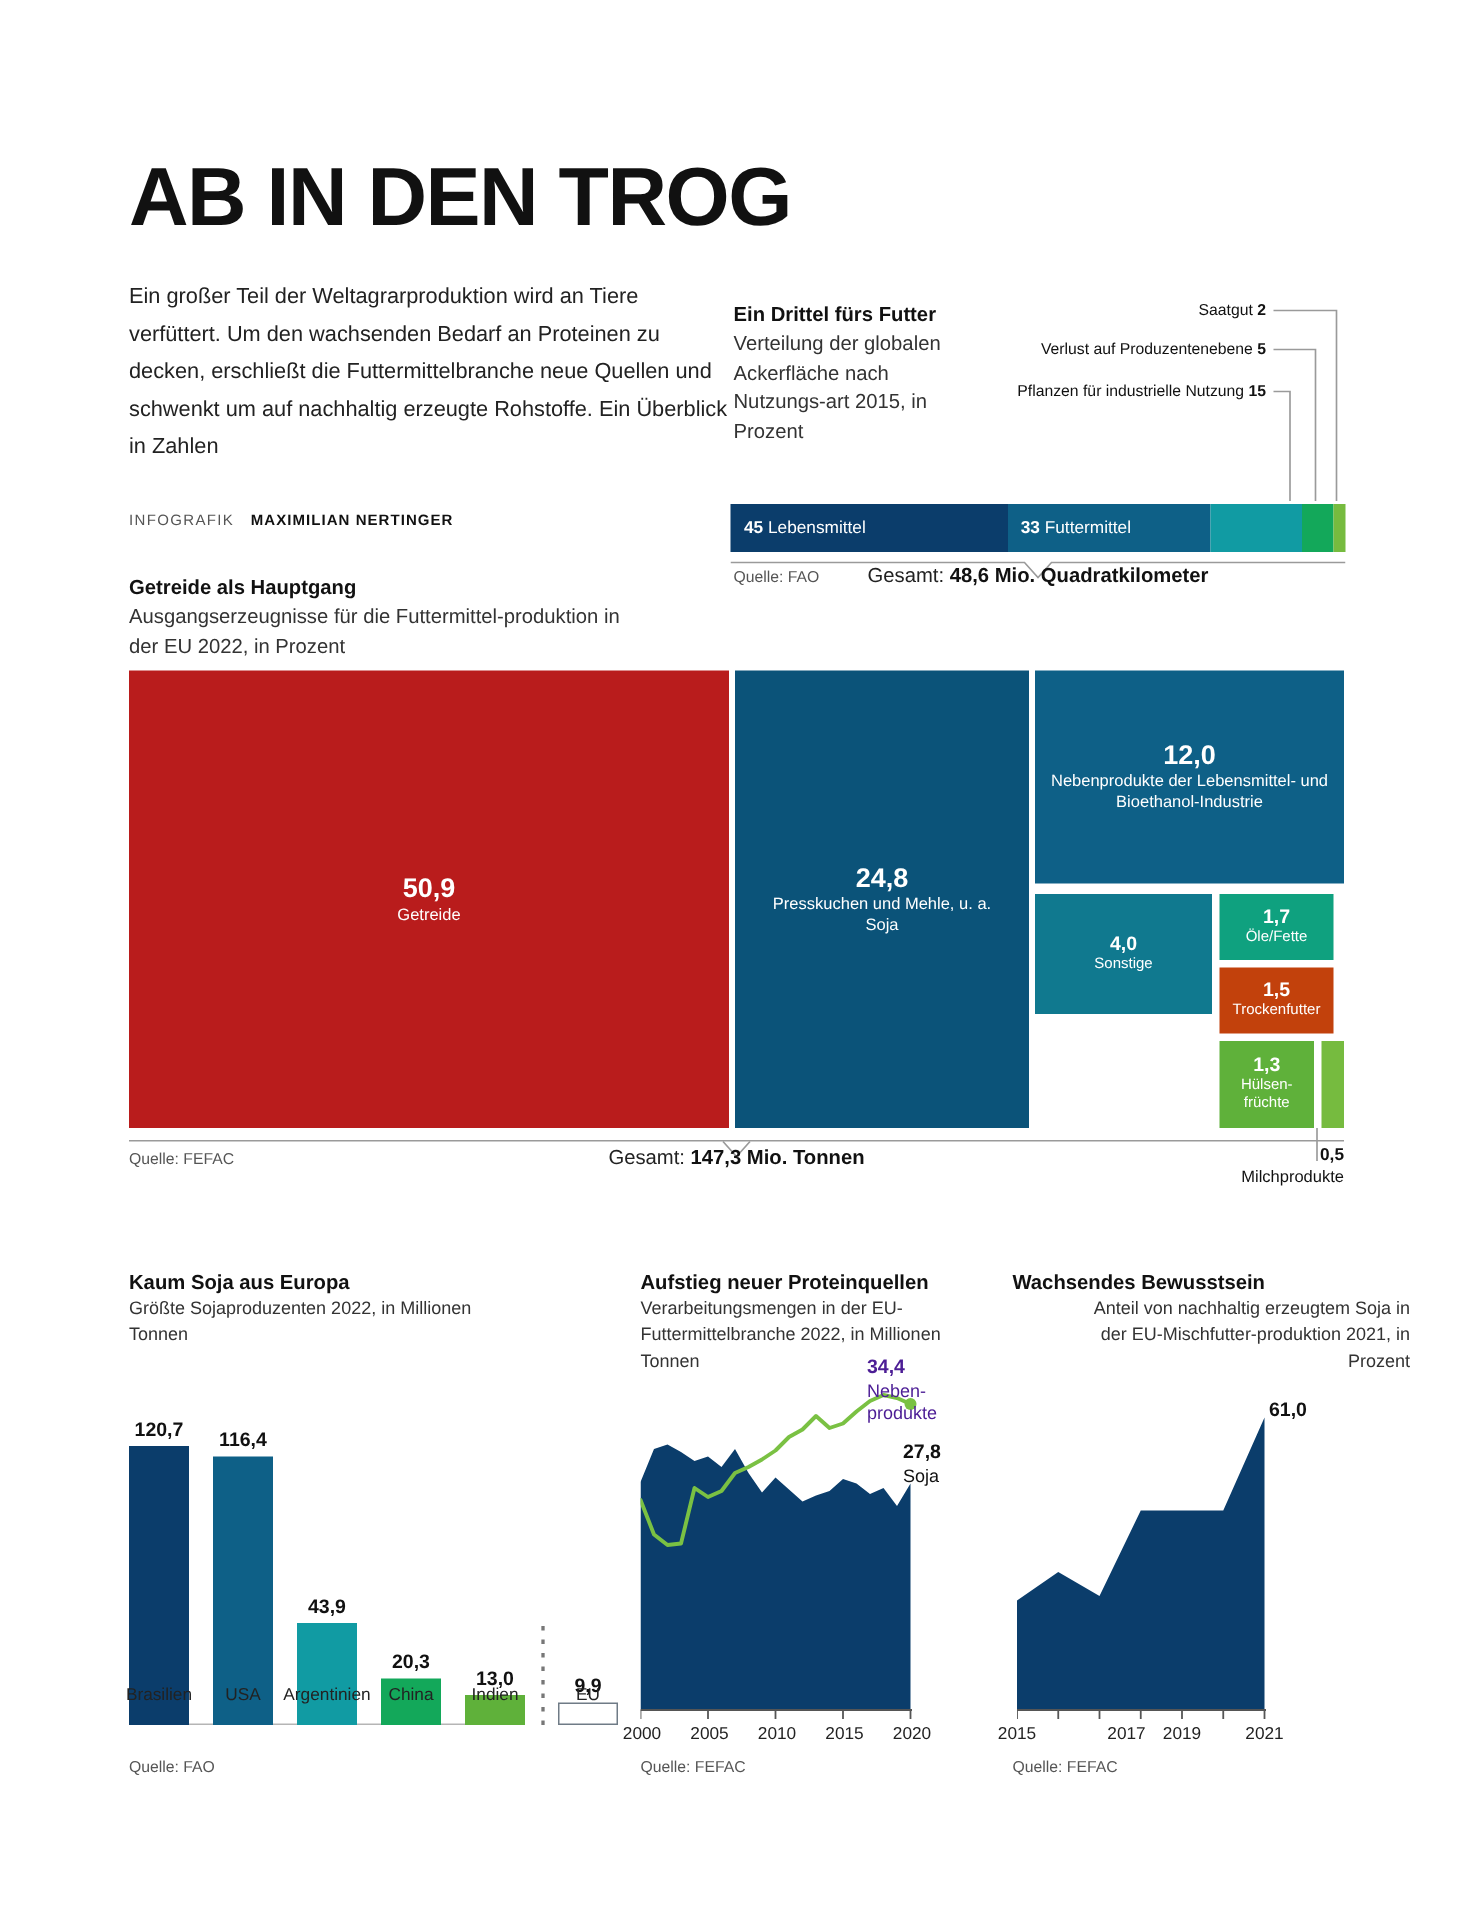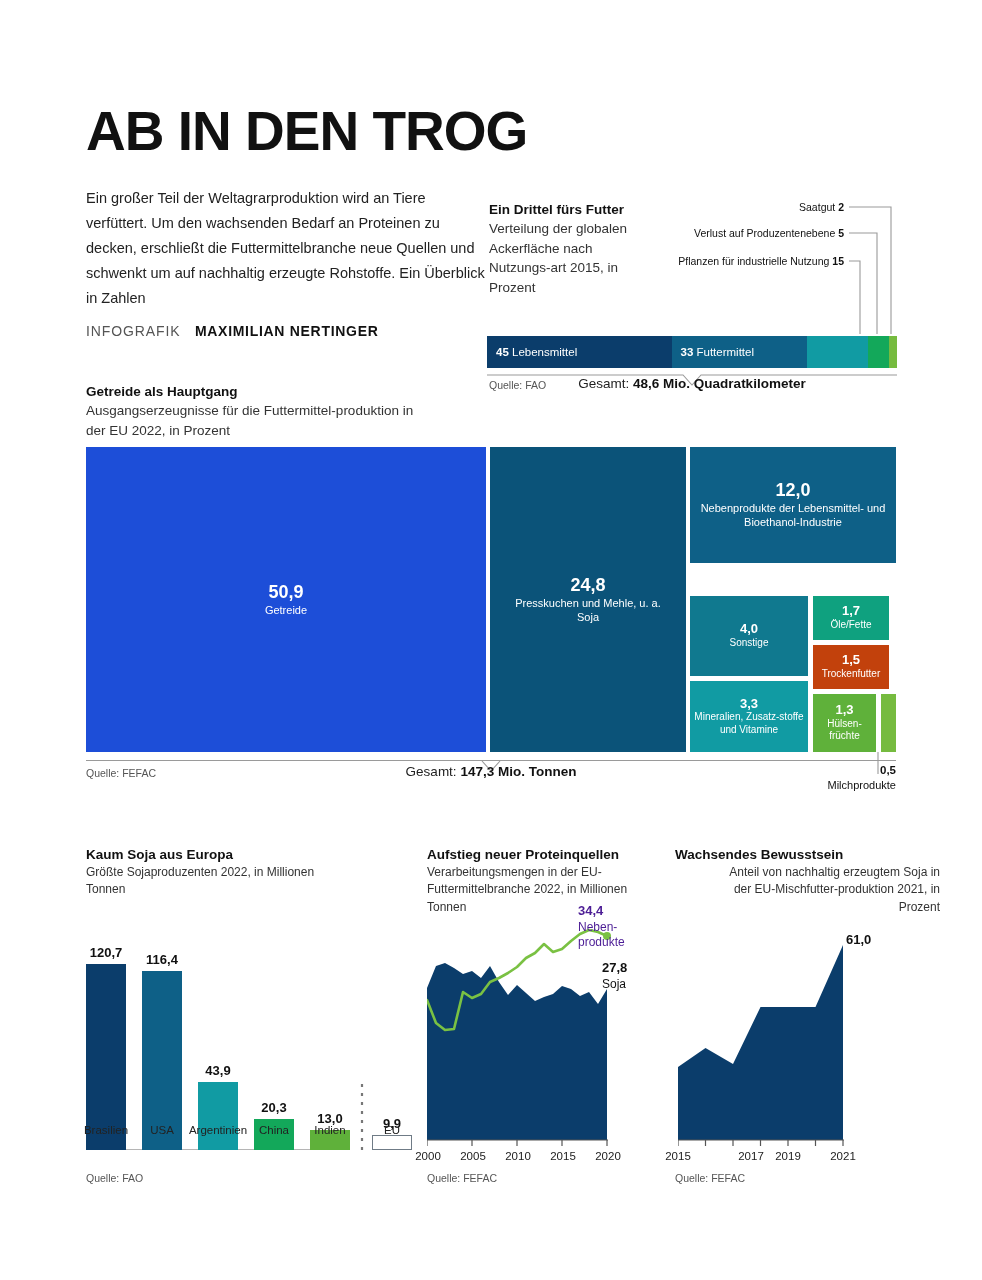--- a/index.html
+++ b/index.html
@@ -13,21 +13,21 @@
   
   #headline{
     left:86px;top:104px;width:700px;
     font-size:55px;font-weight:bold;letter-spacing:-1px;
     line-height:1;color:#111;
   }
   #lead{
     left:86px;top:186px;width:400px;
     font-size:14.5px;line-height:1.72;color:#222;
   }
-  #credit{left:86px;top:323px;font-size:14px;letter-spacing:.9px;color:#555;}
+  #credit{left:86px;top:342px;font-size:10px;letter-spacing:.9px;color:#555;}
   #credit b{color:#111;letter-spacing:.7px;}
 
   
   .blk-title{font-size:13.5px;font-weight:bold;color:#111;}
   .blk-sub{font-size:13.5px;line-height:1.45;color:#333;}
   .src{font-size:10.5px;color:#555;}
 
   
   #a-title{left:489px;top:202px;}
   #a-sub{left:489px;top:219px;width:160px;}
@@ -127,44 +127,40 @@
 <div class="abs" id="a-total">
   <span>Gesamt: </span><b>48,6 Mio. Quadratkilometer</b>
 </div>
 <div class="abs src" id="a-src">Quelle: FAO</div>
 
 <div class="abs blk-title" id="b-title">Getreide als Hauptgang</div>
 <div class="abs blk-sub" id="b-sub">Ausgangserzeugnisse für die Futtermittel-produktion in der EU 2022, in Prozent</div>
 
 <div class="abs" id="tm">
 
-  <div class="tile" style="left:0;top:0;width:400px;height:305px;background:#1d4ed8">
+  <div class="tile" style="left:0;top:0;width:400px;height:305px;background:#b91c1c">
     <div class="v">50,9</div>
     <div class="n">Getreide</div>
   </div>
 
   <div class="tile" style="left:404px;top:0;width:196px;height:305px;background:#0b5379">
     <div class="v">24,8</div>
     <div class="n" style="width:170px">Presskuchen und Mehle, u. a. Soja</div>
   </div>
 
-  <div class="tile" style="left:604px;top:0;width:206px;height:116px;background:#0e6087">
+  <div class="tile" style="left:604px;top:0;width:206px;height:142px;background:#0e6087">
     <div class="v">12,0</div>
     <div class="n" style="width:190px">Nebenprodukte der Lebensmittel- und Bioethanol-Industrie</div>
   </div>
 
   <div class="tile" style="left:604px;top:149px;width:118px;height:80px;background:#10798f">
     <div class="v sm">4,0</div>
     <div class="n sm">Sonstige</div>
   </div>
 
-  <div class="tile" style="left:604px;top:234px;width:118px;height:71px;background:#119ba3">
-    <div class="v sm">3,3</div>
-    <div class="n sm" style="width:112px">Mineralien, Zusatz-stoffe und Vitamine</div>
-  </div>
 
   <div class="tile" style="left:727px;top:149px;width:76px;height:44px;background:#0fa17f">
     <div class="v sm">1,7</div>
     <div class="n sm">Öle/Fette</div>
   </div>
 
   <div class="tile" style="left:727px;top:198px;width:76px;height:44px;background:#c2410c">
     <div class="v sm">1,5</div>
     <div class="n sm">Trockenfutter</div>
   </div>

